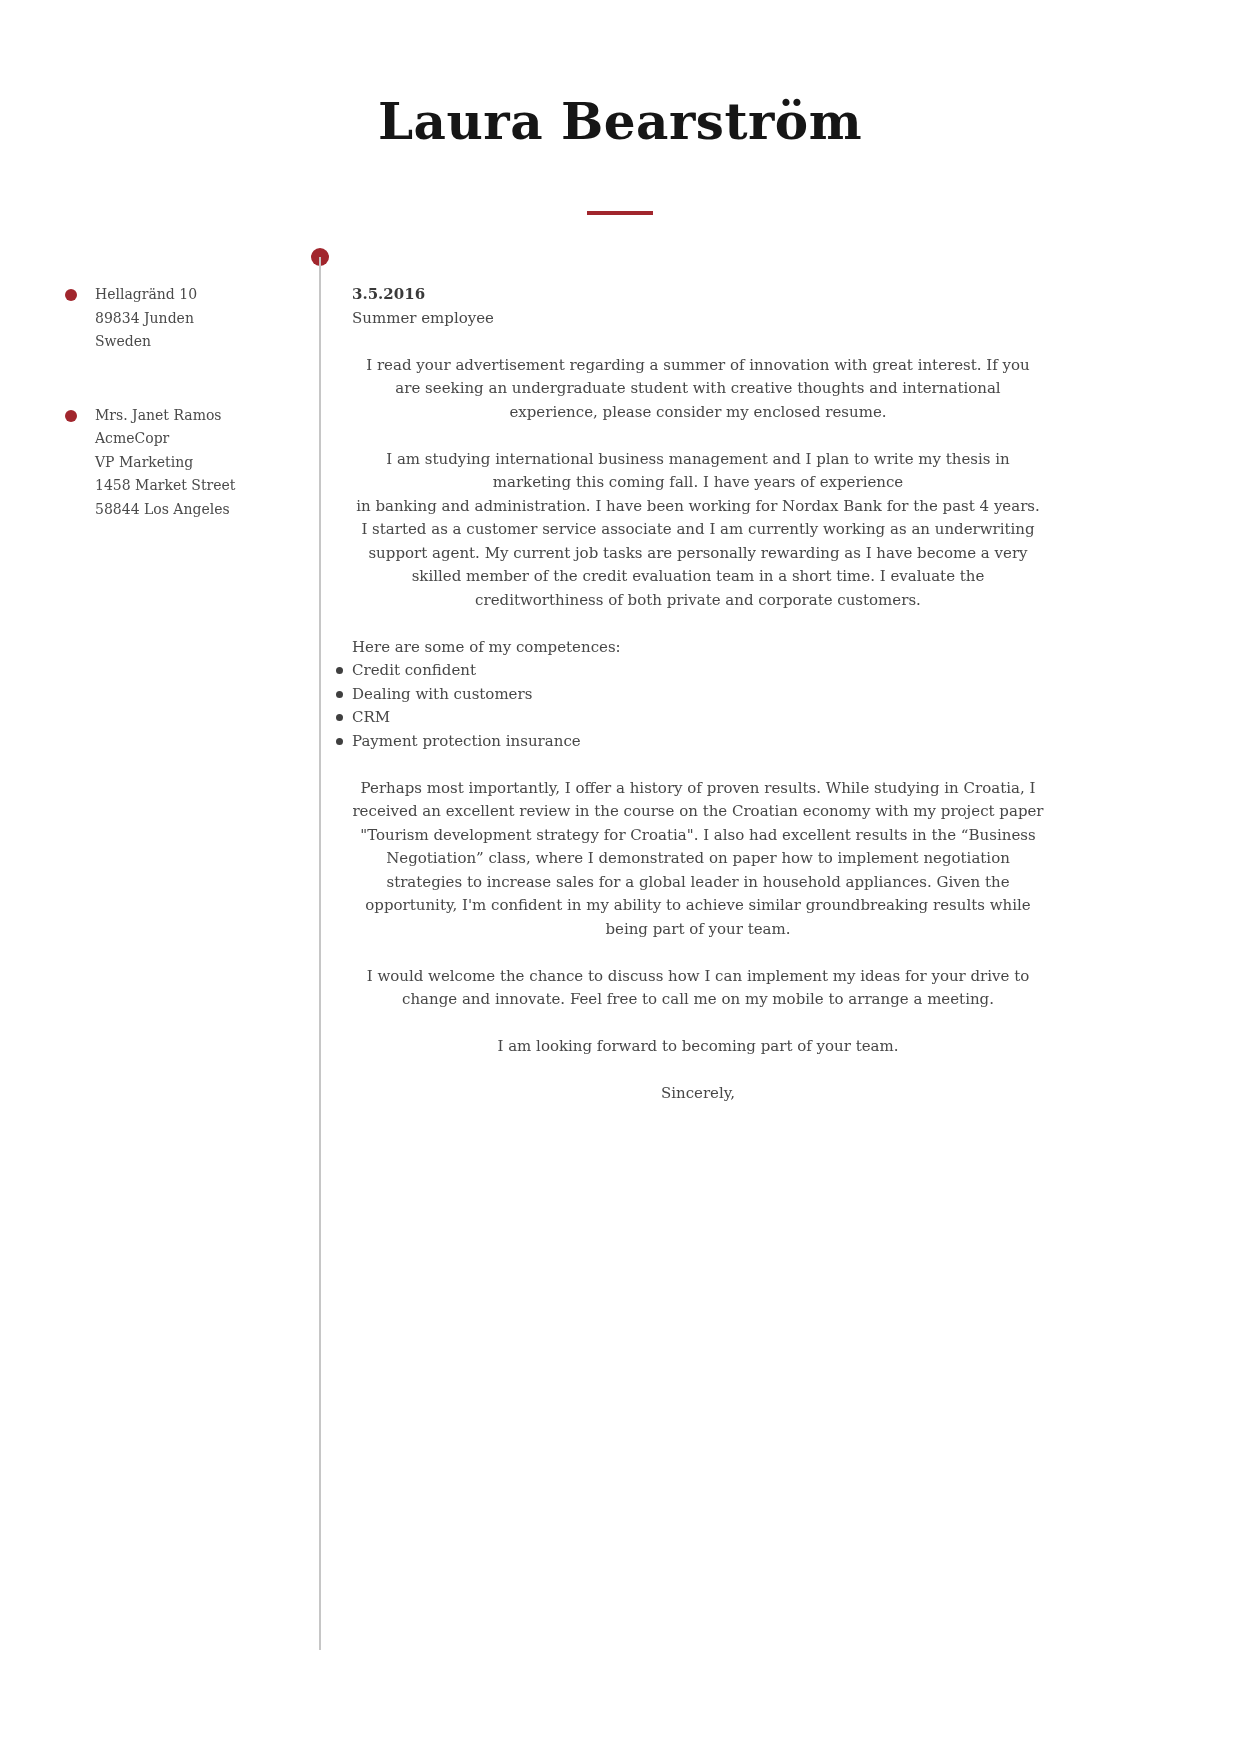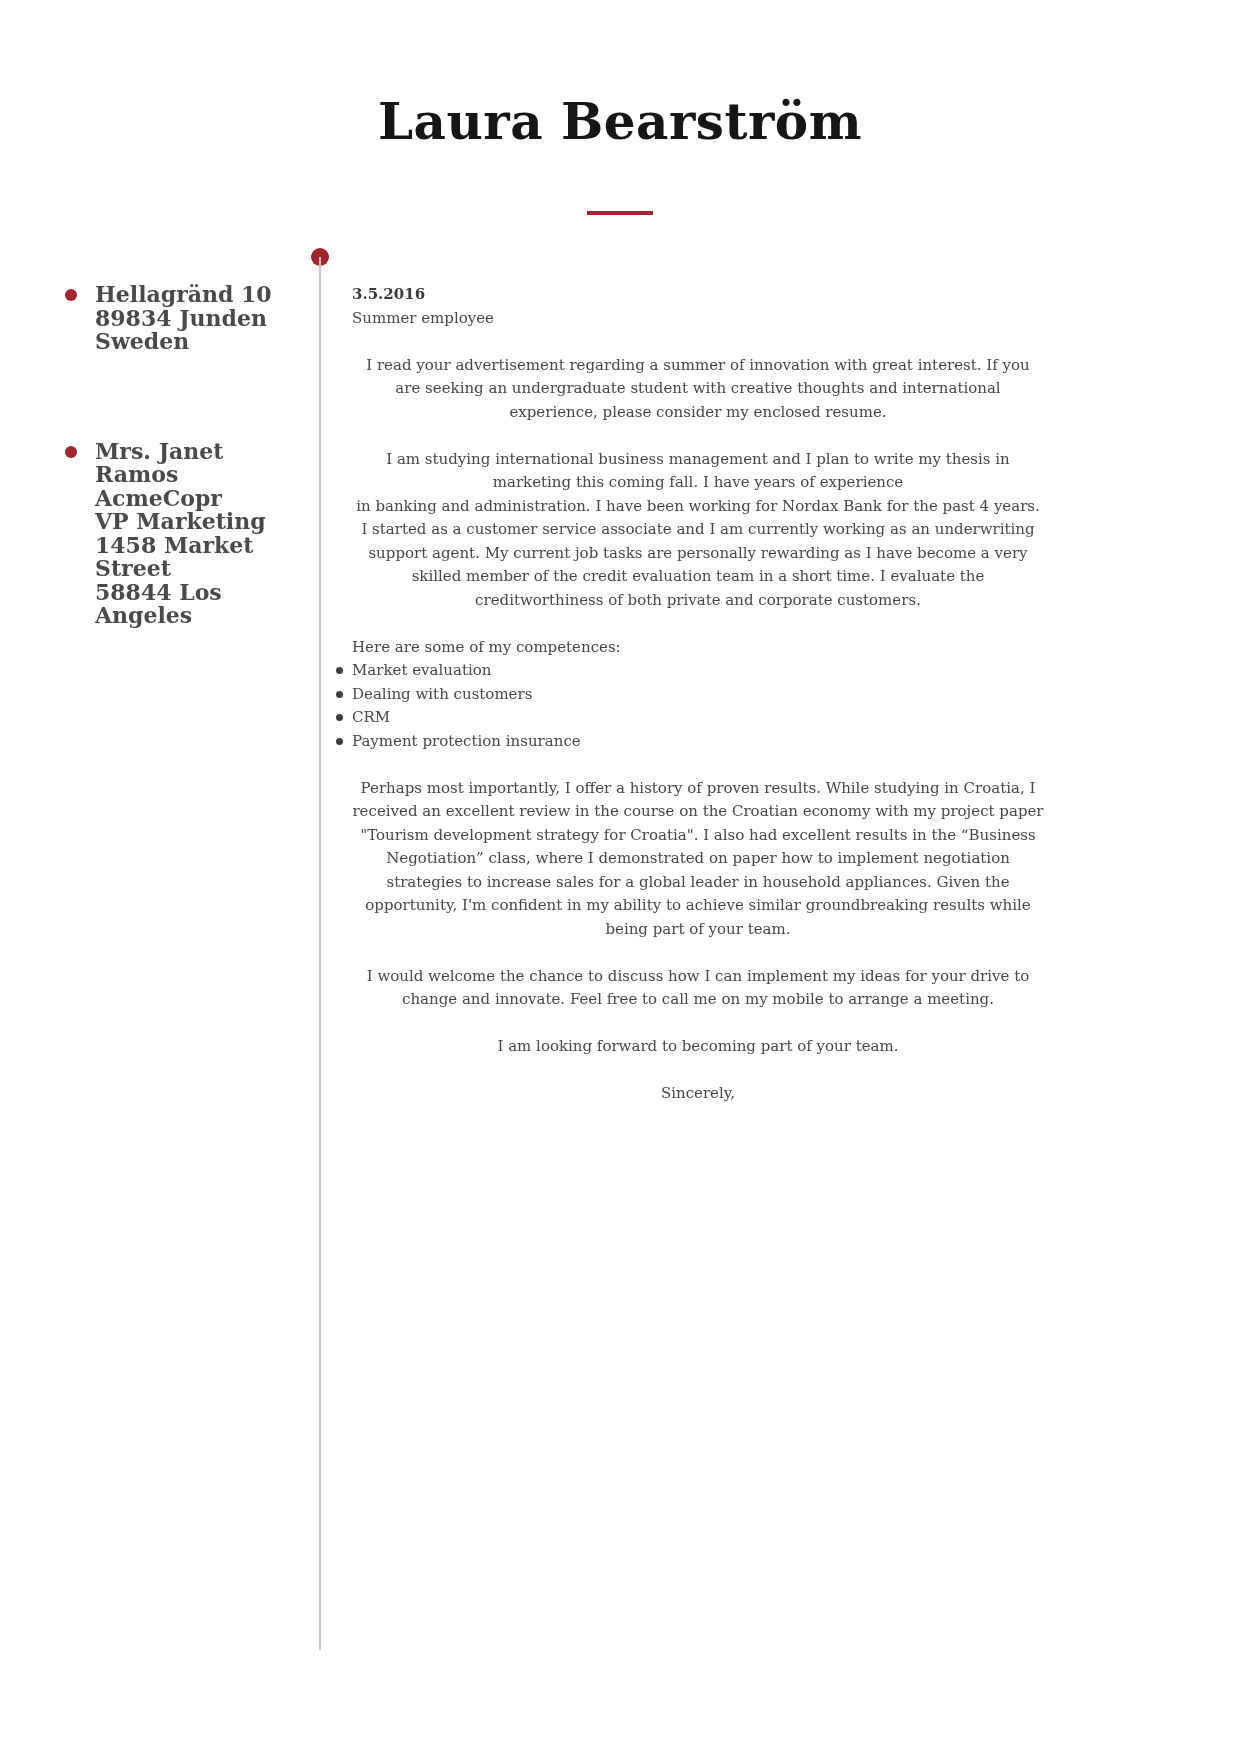--- a/index.html
+++ b/index.html
@@ -30,26 +30,25 @@
     width:2px;height:1393px;
     background:var(--timeline,#c6c6c6);
   }
   .timeline-dot{
     position:absolute;left:311px;top:248px;
     width:18px;height:18px;border-radius:50%;
     background:var(--accent,#a1262d);
   }
   .sidebar{
     position:absolute;left:60px;top:283px;width:225px;
-    font-size:22px;line-height:23.5px;
+    font-size:14px;line-height:23.5px;
     color:#4a4a4a;
-    font-weight:bold;
   }
   .side-block{position:relative;padding-left:35px;}
-  .side-block + .side-block{margin-top:86px;}
+  .side-block + .side-block{margin-top:50px;}
   .side-bullet{
     position:absolute;left:5px;top:6px;
     width:12px;height:12px;border-radius:50%;
     background:var(--accent,#a1262d);
     display:block;
   }
   .letter{
     position:absolute;left:352px;top:283px;width:692px;
     font-size:15px;line-height:23.5px;
   }
@@ -98,21 +97,21 @@
   <main class="letter">
     <p class="date">3.5.2016</p>
     <p class="subject">Summer employee</p>
 
     <p class="para">I read your advertisement regarding a summer of innovation with great interest. If you are seeking an undergraduate student with creative thoughts and international experience, please consider my enclosed resume.</p>
     <p class="para">I am studying international business management and I plan to write my thesis in marketing this coming fall. I have years of experience
 in banking and administration. I have been working for Nordax Bank for the past 4 years. I started as a customer service associate and I am currently working as an underwriting support agent. My current job tasks are personally rewarding as I have become a very skilled member of the credit evaluation team in a short time. I evaluate the creditworthiness of both private and corporate customers.</p>
 
     <p class="intro">Here are some of my competences:</p>
     <ul class="competences">
-      <li><span class="li-bullet"></span><span>Market evaluation</span></li>
+      <li><span class="li-bullet"></span><span>Credit confident</span></li>
       <li><span class="li-bullet"></span><span>Dealing with customers</span></li>
       <li><span class="li-bullet"></span><span>CRM</span></li>
       <li><span class="li-bullet"></span><span>Payment protection insurance</span></li>
     </ul>
 
     <p class="para">Perhaps most importantly, I offer a history of proven results. While studying in Croatia, I received an excellent review in the course on the Croatian economy with my project paper "Tourism development strategy for Croatia". I also had excellent results in the “Business Negotiation” class, where I demonstrated on paper how to implement negotiation strategies to increase sales for a global leader in household appliances. Given the opportunity, I'm confident in my ability to achieve similar groundbreaking results while being part of your team.</p>
     <p class="para">I would welcome the chance to discuss how I can implement my ideas for your drive to change and innovate. Feel free to call me on my mobile to arrange a meeting.</p>
     <p class="para">I am looking forward to becoming part of your team.</p>
 
     <p class="para">Sincerely,</p>

